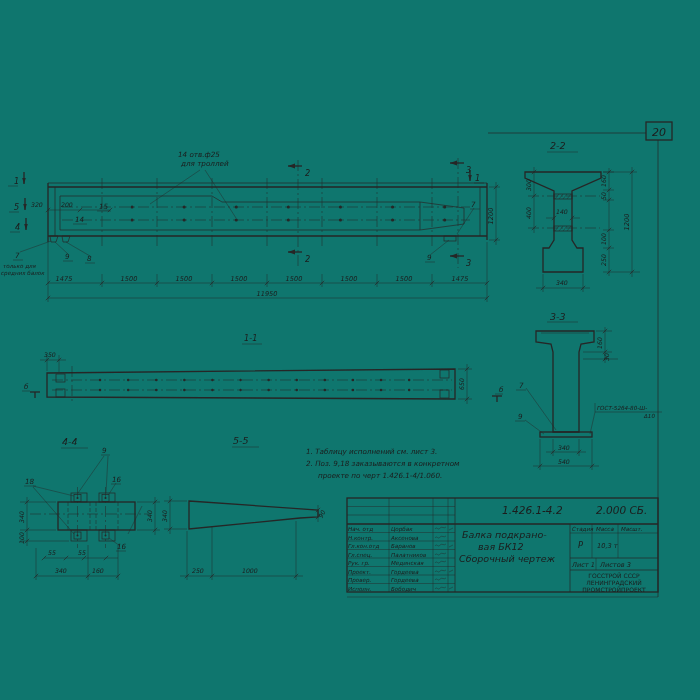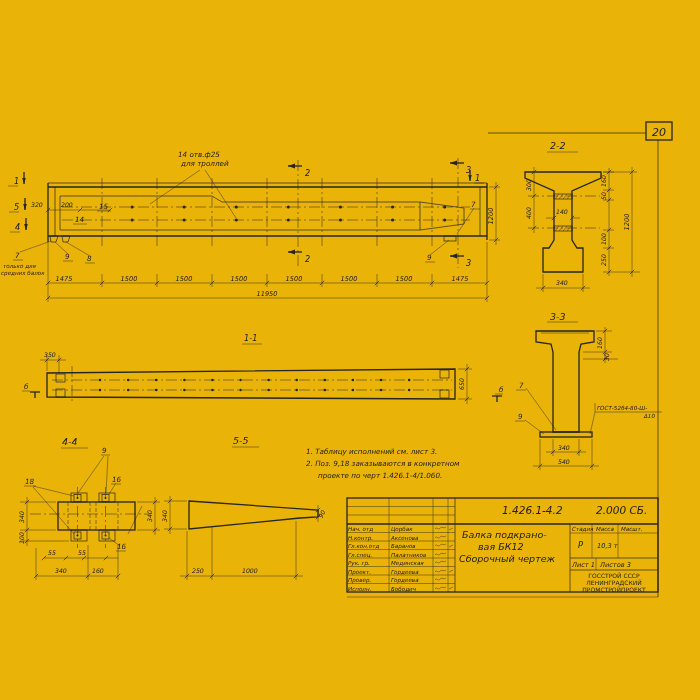--- a/index.html
+++ b/index.html
@@ -1,16 +1,16 @@
 <!DOCTYPE html>
 <html><head>
 <meta charset="utf-8">
 <style>
   html,body{margin:0;padding:0;background:#fff;}
-  .sheet{position:relative;width:700px;height:700px;background:#eab308;overflow:hidden;}
+  .sheet{position:relative;width:700px;height:700px;background:#0f766e;overflow:hidden;}
   svg{position:absolute;left:0;top:0;}
   svg text{font-family:"DejaVu Sans",sans-serif;font-style:italic;fill:#1c1c1c;}
   .t5{font-size:5.6px}.t6{font-size:6.2px}.t65{font-size:6.6px}.t7{font-size:7.2px}
   .t8{font-size:8.2px}.t9{font-size:9.5px}.t10{font-size:10.5px}.t11{font-size:11px}
   .tb{font-style:normal;font-size:6px}
   .mid{text-anchor:middle}
   line,path,rect,polyline{stroke:#262626;fill:none;stroke-width:0.7;}
   .hv{stroke-width:1.3}
   .thin{stroke-width:0.45}
   .cl{stroke-dasharray:11 3 2 3;stroke-width:0.5}

